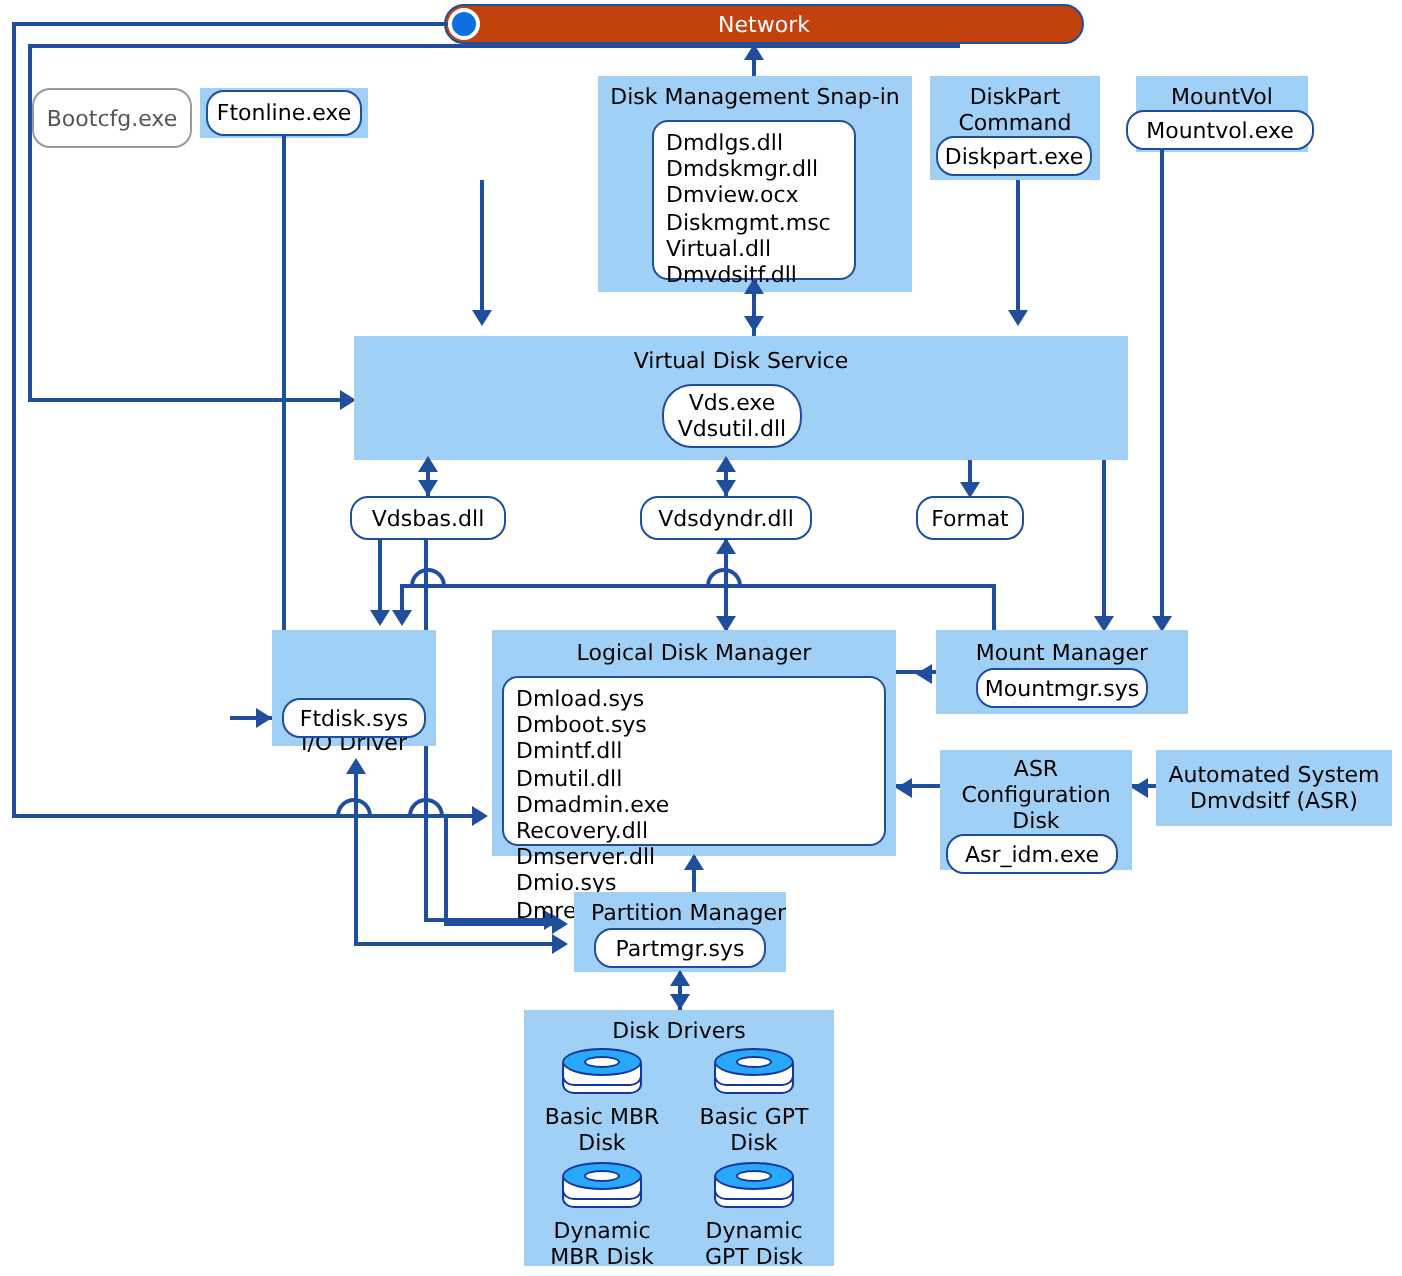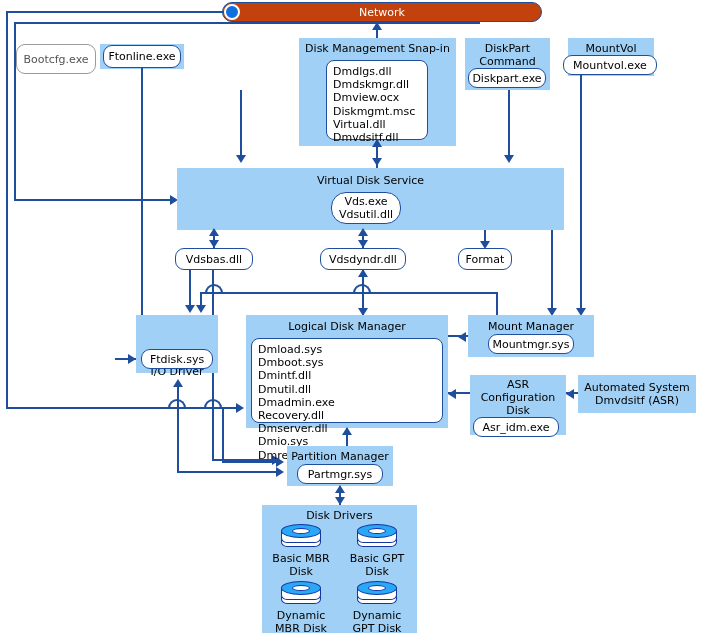--- a/index.html
+++ b/index.html
@@ -250,21 +250,21 @@
 
   <div class="ln lnv" style="left:222px;top:407px;height:56px;"></div>
   <div class="ln lnh" style="left:222px;top:461px;width:56px;"></div>
   <div class="ar ar-r" style="left:276px;top:457px;"></div>
 
   <div class="ln lnv" style="left:177px;top:407px;height:66px;"></div>
   <div class="ln lnh" style="left:177px;top:471px;width:101px;"></div>
   <div class="ar ar-r" style="left:276px;top:467px;"></div>
 
   <div class="grp" style="left:287px;top:446px;width:106px;height:40px;"></div>
-  <div class="grp-title" style="left:287px;top:450px;width:106px;">Partition Manager</div>
+  <div class="grp-title" style="left:287px;top:450px;width:106px;text-align:right;">Partition Manager</div>
   <div class="pill" style="left:297px;top:464px;width:86px;height:20px;">
     <span>Partmgr.sys</span>
   </div>
 
   <div class="ln lnv" style="left:339px;top:486px;height:20px;"></div>
   <div class="ar ar-u" style="left:335px;top:485px;"></div>
   <div class="ar ar-d" style="left:335px;top:497px;"></div>
 
   <div class="grp" style="left:262px;top:505px;width:155px;height:128px;"></div>
   <div class="grp-title" style="left:262px;top:509px;width:155px;">Disk Drivers</div>

